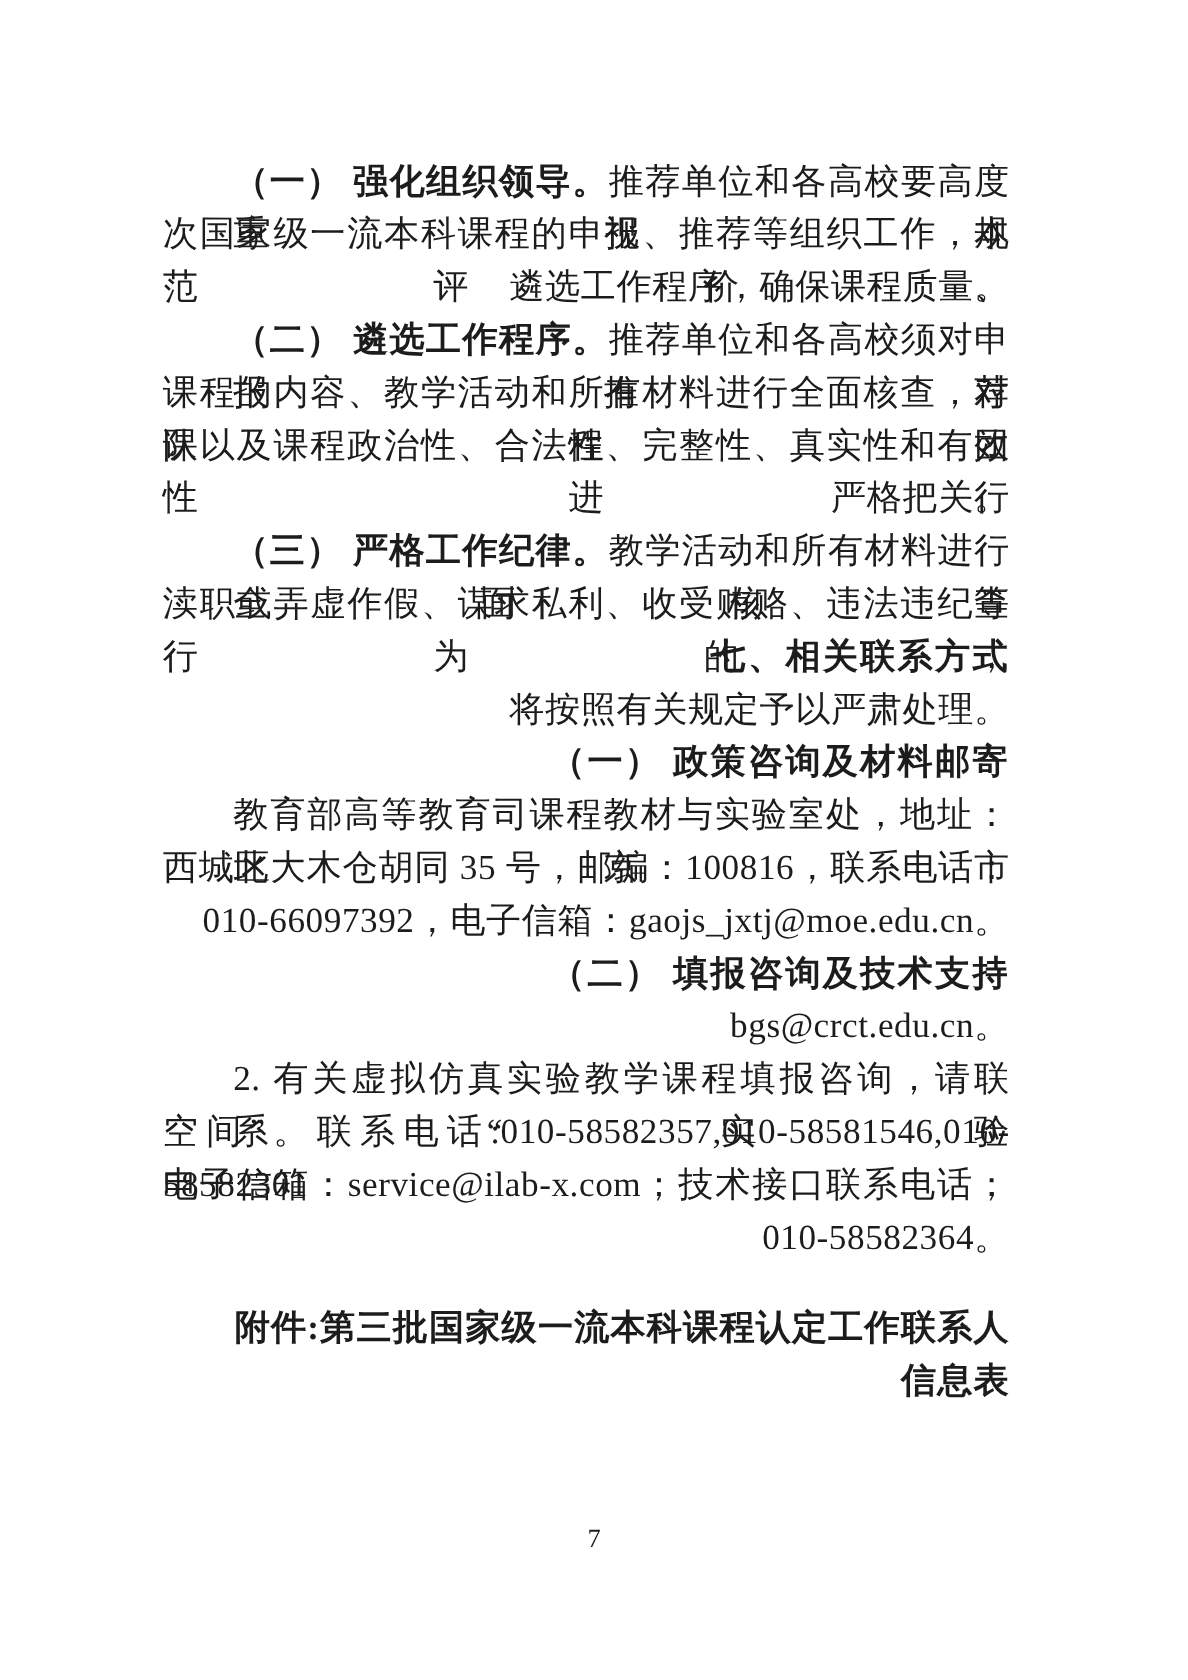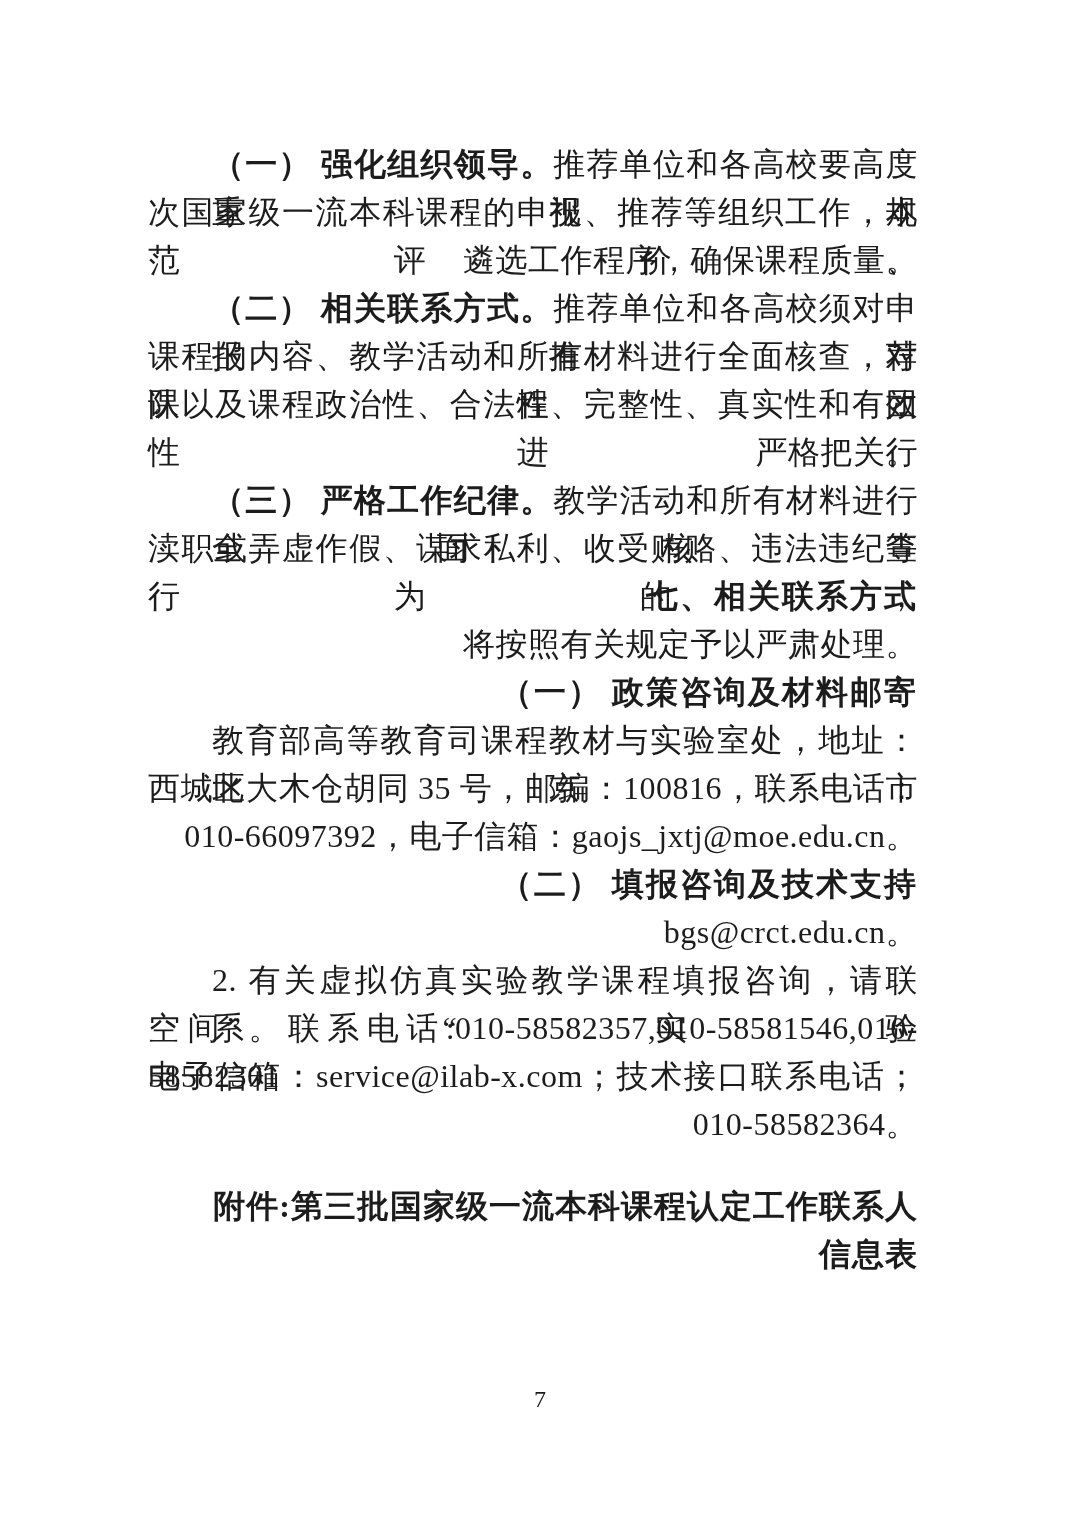--- a/index.html
+++ b/index.html
@@ -67,21 +67,21 @@
   }
 </style>
 </head>
 <body>
 
 <div class="page">
   <div class="text-block">
       <div class="line body indent stretch"><span class="b">（一） 强化组织领导。</span><span>推荐单位和各高校要高度重视本</span></div>
       <div class="line body stretch"><span>次国家级一流本科课程的申报、推荐等组织工作，规范评价、</span></div>
       <div class="line body"><span>遴选工作程序，确保课程质量。</span></div>
-      <div class="line body indent stretch"><span class="b">（二） 相关联系方式。</span><span>推荐单位和各高校须对申报推荐</span></div>
+      <div class="line body indent stretch"><span class="b">（二） 遴选工作程序。</span><span>推荐单位和各高校须对申报推荐</span></div>
       <div class="line body stretch"><span>课程的内容、教学活动和所有材料进行全面核查，对课程团</span></div>
       <div class="line body stretch"><span>队以及课程政治性、合法性、完整性、真实性和有效性进行</span></div>
       <div class="line body"><span>严格把关。</span></div>
       <div class="line body indent stretch"><span class="b">（三） 严格工作纪律。</span><span>教学活动和所有材料进行全面核查</span></div>
       <div class="line body stretch"><span>渎职或弄虚作假、谋求私利、收受贿赂、违法违纪等行为的，</span></div>
       <div class="line hei indent"><span>七、相关联系方式</span></div>
       <div class="line body"><span>将按照有关规定予以严肃处理。</span></div>
       <div class="line kai indent"><span>（一） 政策咨询及材料邮寄</span></div>
       <div class="line body indent stretch"><span>教育部高等教育司课程教材与实验室处，地址：北京市</span></div>
       <div class="line body stretch"><span>西城区大木仓胡同 35 号，邮编：100816，联系电话：</span></div>

